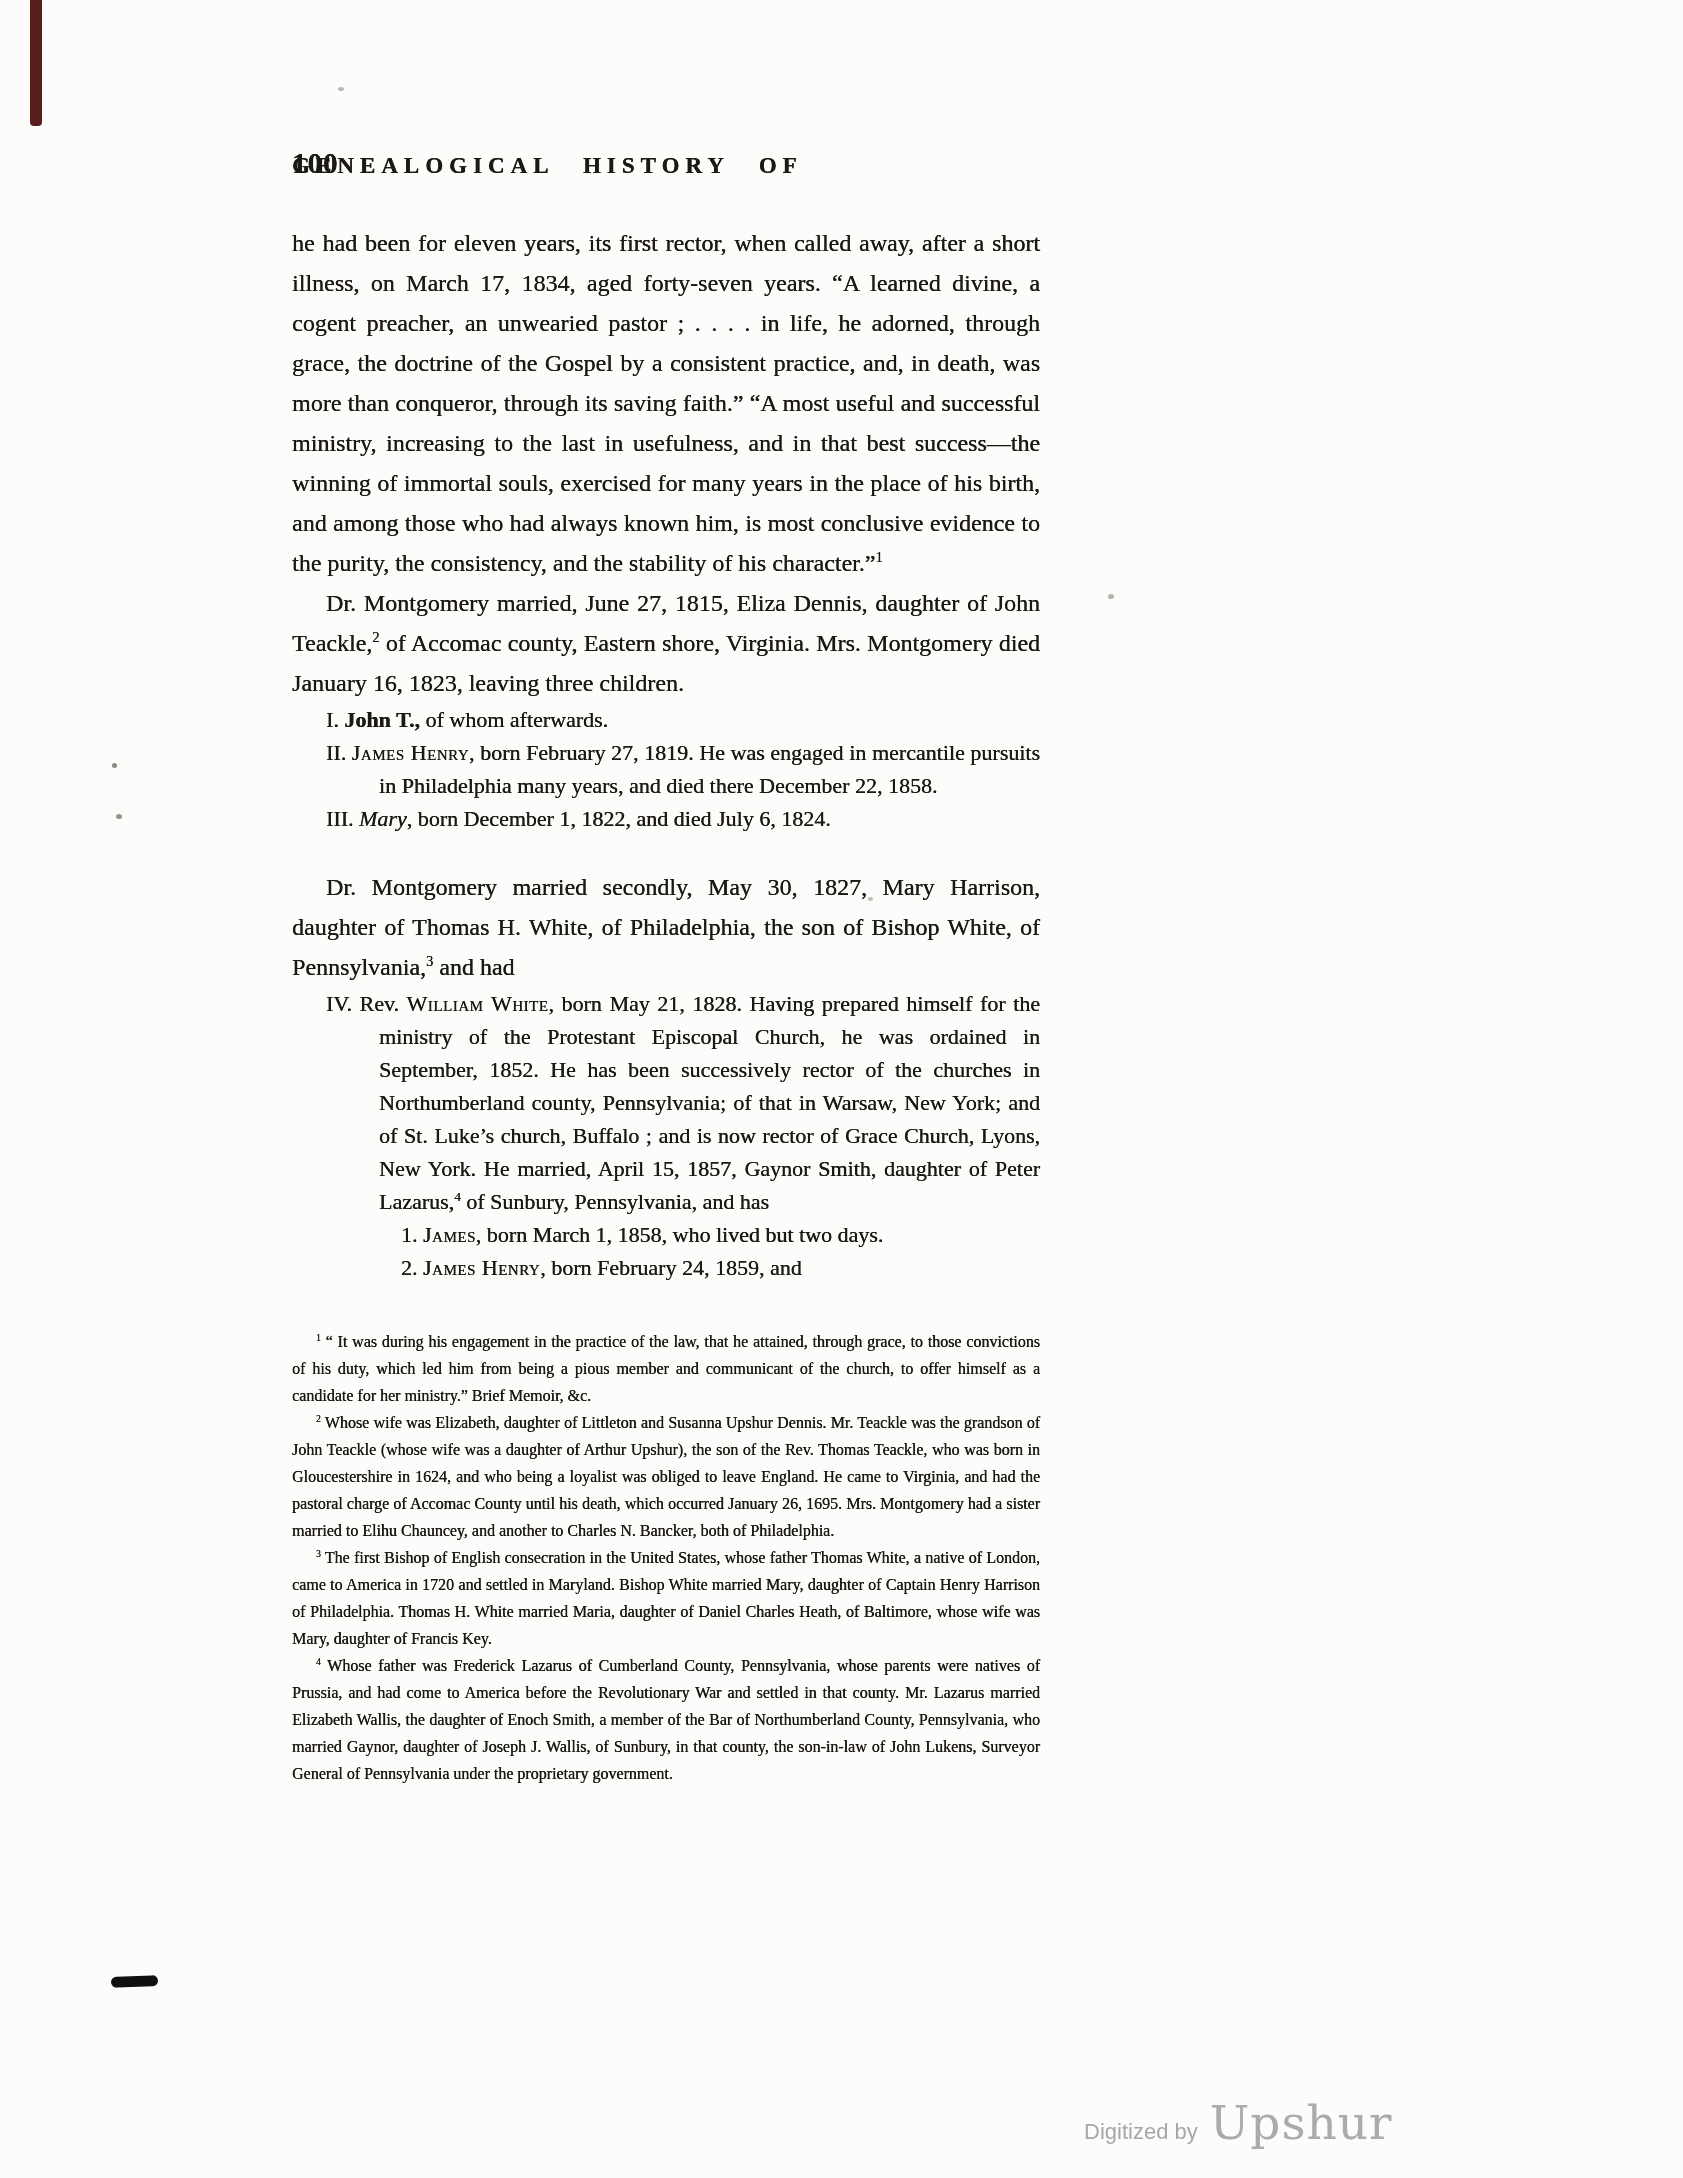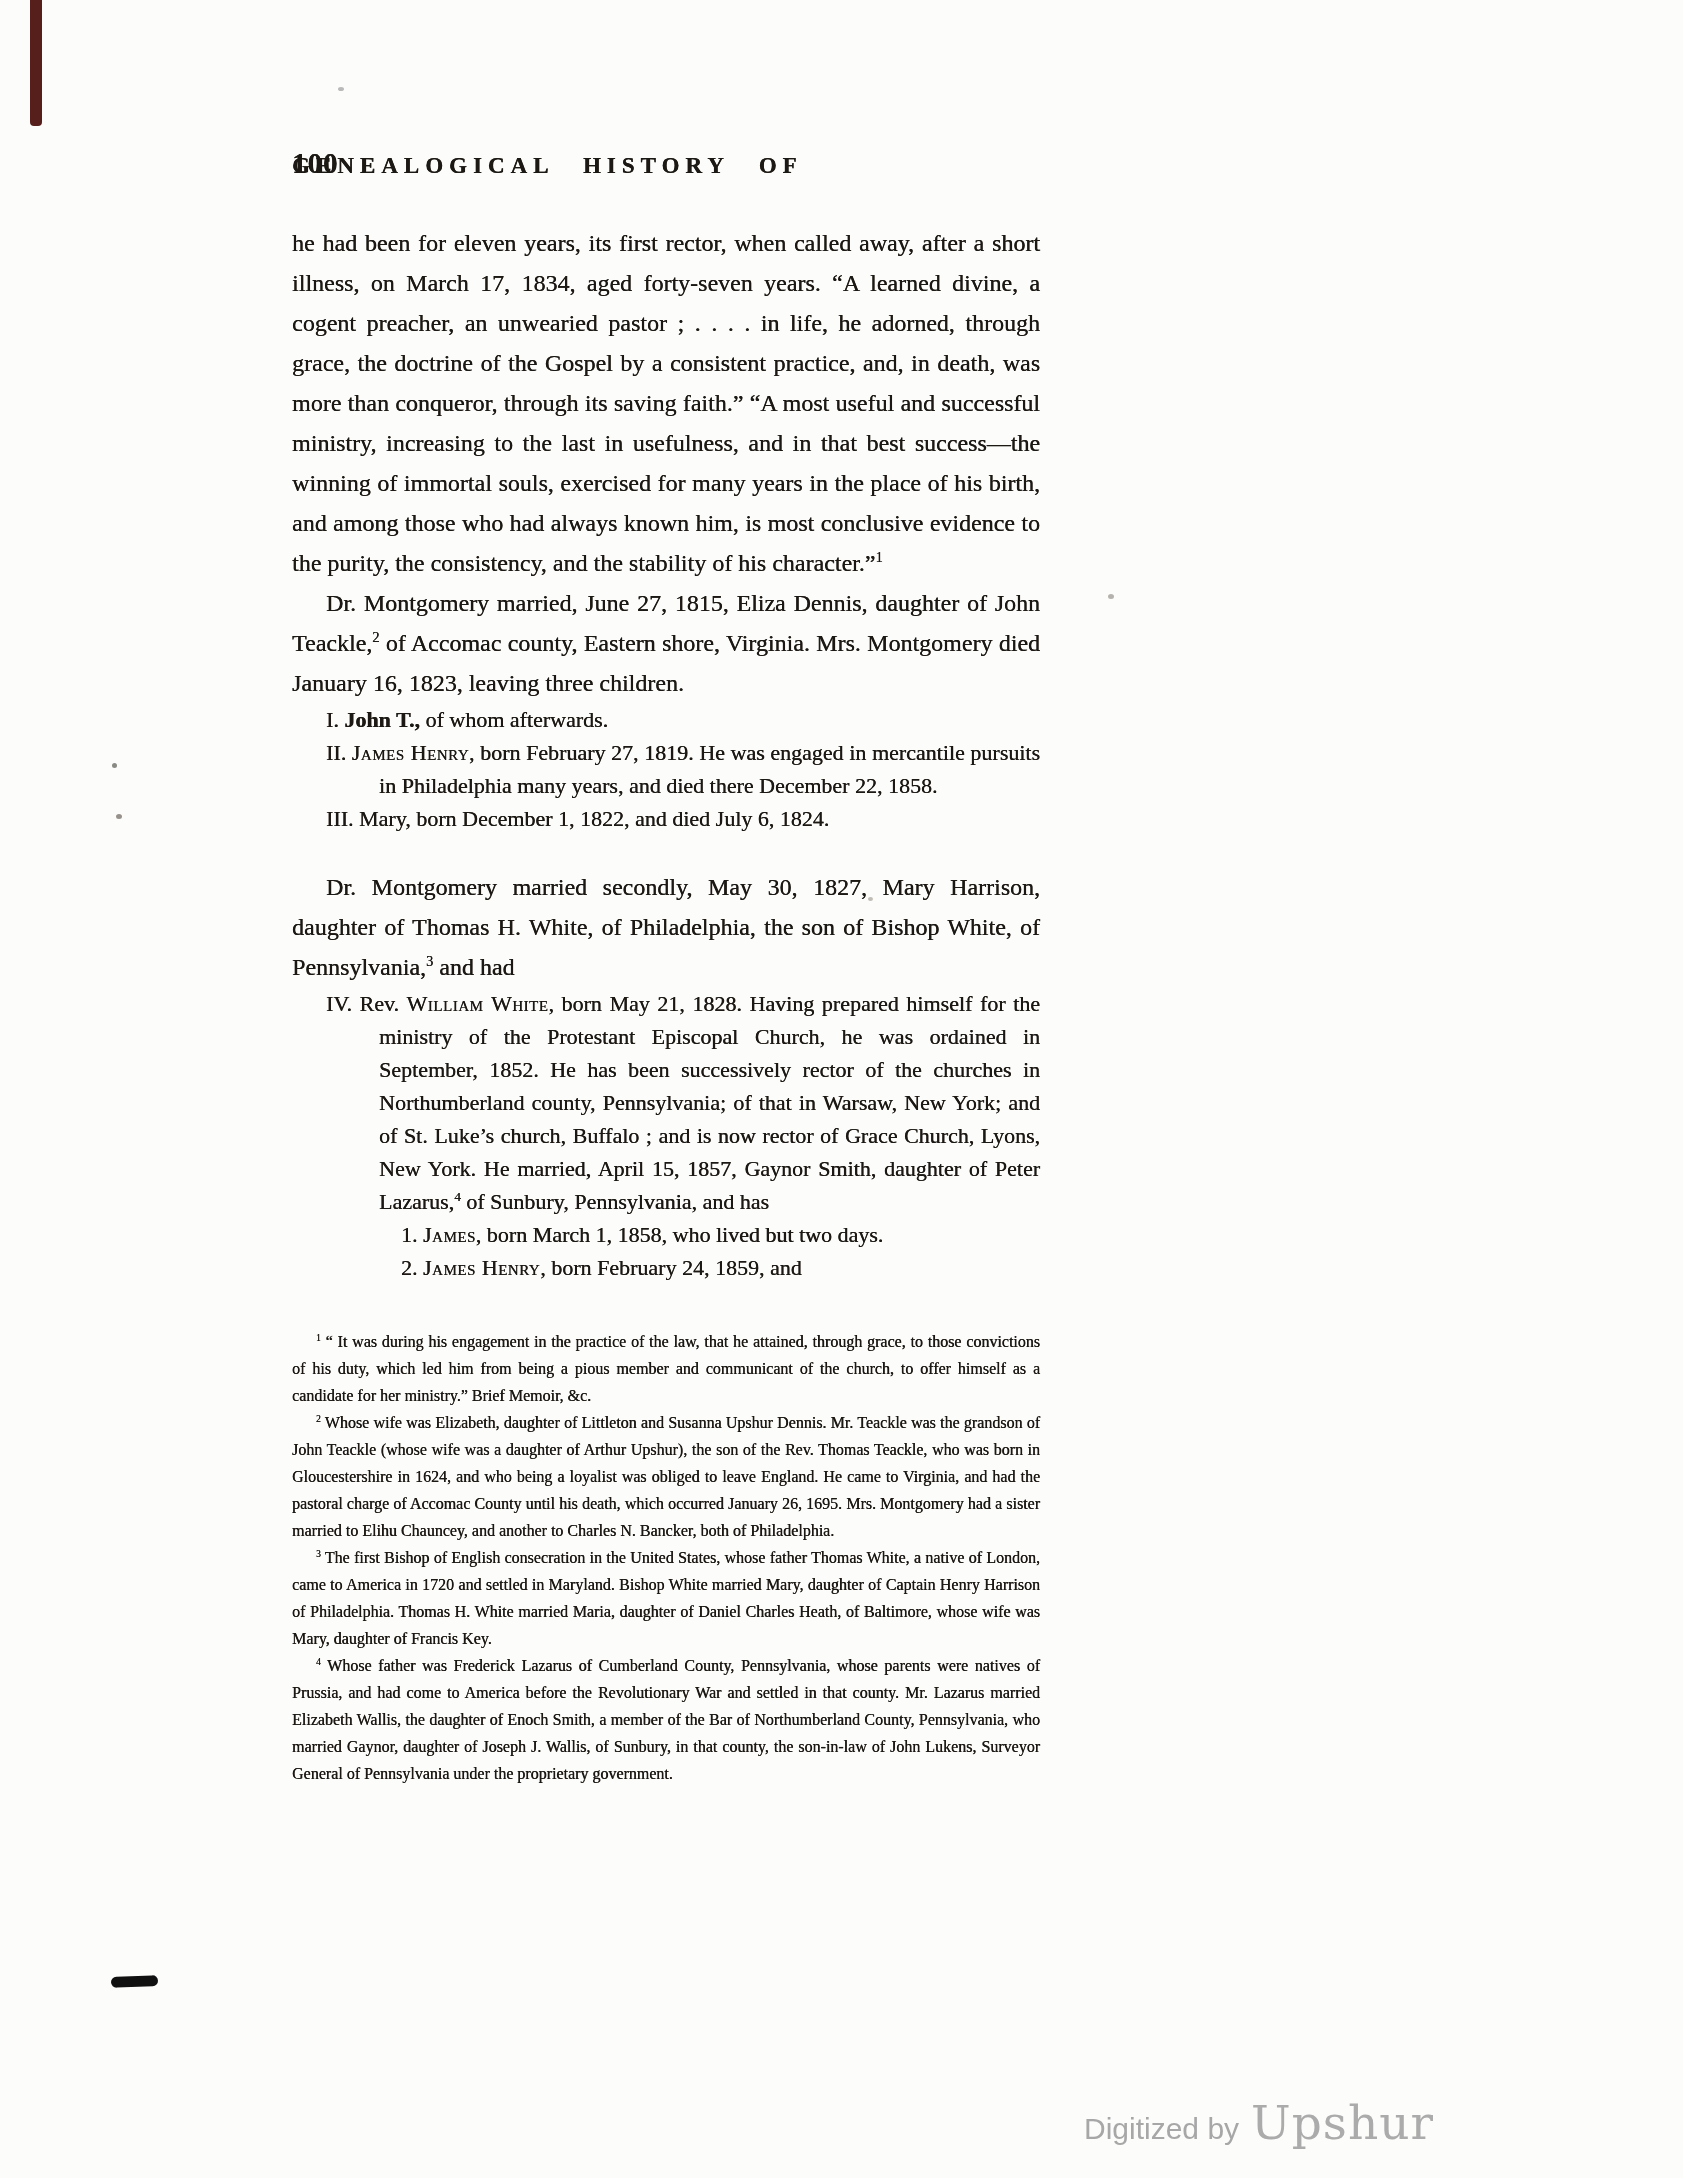--- a/index.html
+++ b/index.html
@@ -60,33 +60,33 @@
     padding-left:145px;text-indent:-36px;
   }
 
   .fnblock{margin-top:44px;}
   .fn{
     font-size:16px;line-height:27px;text-align:justify;
     text-indent:24px;
   }
 
   .run-b{font-weight:bold;}
-  .run-i{}
+  .run-i{font-style:italic;}
   .run-sc{font-variant:small-caps;letter-spacing:0.5px;}
   .run-sup{vertical-align:super;font-size:0.6em;line-height:0;}
 
   
   .watermark{
     position:absolute;left:1084px;top:2095px;
     display:flex;align-items:baseline;gap:12px;
     text-shadow:none;
   }
   .wm-prefix{
     font-family:"Liberation Sans","DejaVu Sans",sans-serif;
-    font-size:30px;color:#a7a7a7;
+    font-size:22px;color:#a7a7a7;
   }
   .wm-logo{
     font-family:"DejaVu Serif","Liberation Serif",serif;
     font-size:47px;color:#ababab;letter-spacing:1px;
   }
 </style>
 </head>
 <body>
 
 <div class="page">

